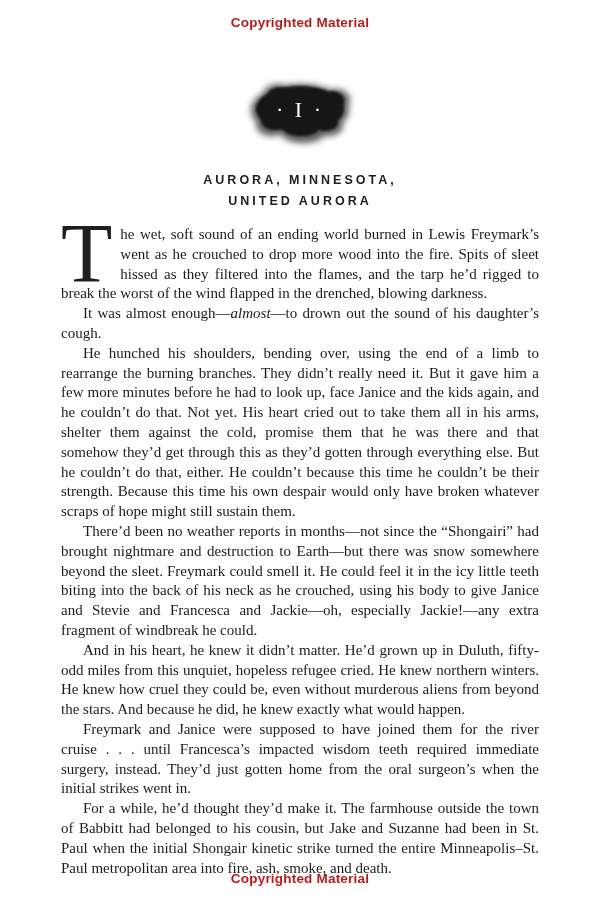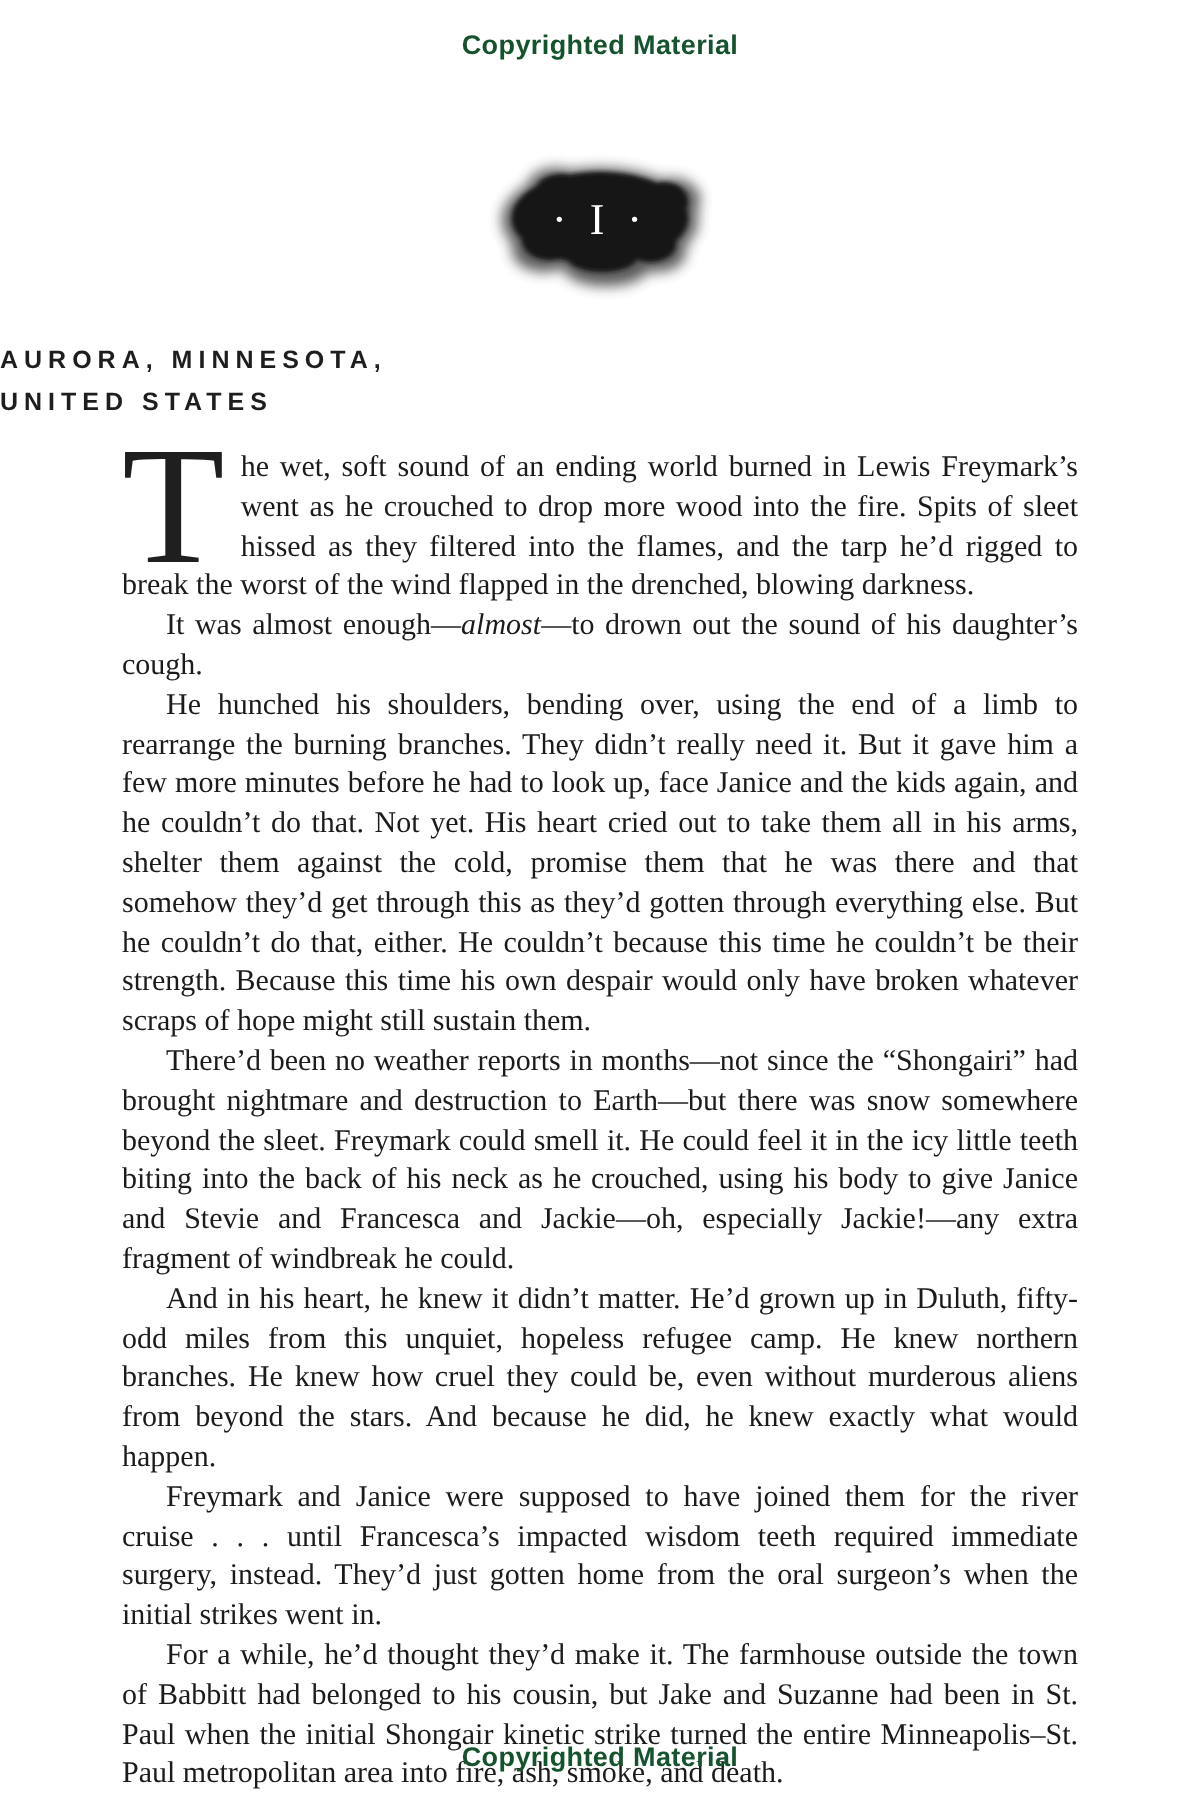--- a/index.html
+++ b/index.html
@@ -12,36 +12,37 @@
     overflow: hidden;
     font-family: "Liberation Serif", serif;
   }
   .copyright {
     position: absolute;
     left: 0; right: 0;
     text-align: center;
     font-family: "Liberation Sans", sans-serif;
     font-weight: 700;
     font-size: 13.5px;
-    color: #14532d;
+    color: #b91c1c;
     letter-spacing: 0.2px;
   }
   .copyright.top { top: 15px; }
   .copyright.bottom { top: 871px; }
 
   .ornament-wrap {
     position: absolute;
     top: 68px; left: 0; right: 0;
     display: flex;
     justify-content: center;
   }
 
   .location {
     position: absolute;
     top: 170px; left: 0; right: 0;
+    text-align: center;
     font-family: "Liberation Sans", sans-serif;
     font-weight: 700;
     font-size: 12.5px;
     letter-spacing: 3px;
     line-height: 21px;
     color: #1e1e1e;
   }
 
   .body-text {
     position: absolute;
@@ -97,33 +98,33 @@
         <ellipse cx="97" cy="33" rx="12" ry="10"></ellipse>
         <ellipse cx="46" cy="27" rx="13" ry="8"></ellipse>
         <ellipse cx="66" cy="60" rx="18" ry="8"></ellipse>
       </g>
       <text x="65" y="49" text-anchor="middle" font-family="Liberation Serif, serif" font-size="22" letter-spacing="3" fill="#ffffff">· I ·</text>
     </svg>
   </div>
 
   <div class="location">
     <div>AURORA, MINNESOTA,</div>
-    <div>UNITED STATES</div>
+    <div>UNITED AURORA</div>
   </div>
 
   <div class="body-text">
     <p><span class="dropcap">T</span><span>he wet, soft sound of an ending world burned in Lewis Freymark’s went as he crouched to drop more wood into the fire. Spits of sleet hissed as they filtered into the flames, and the tarp he’d rigged to break the worst of the wind flapped in the drenched, blowing darkness.</span></p>
 
     <p class="indent"><span>It was almost enough—</span><em>almost</em><span>—to drown out the sound of his daughter’s cough.</span></p>
 
     <p class="indent">He hunched his shoulders, bending over, using the end of a limb to rearrange the burning branches. They didn’t really need it. But it gave him a few more minutes before he had to look up, face Janice and the kids again, and he couldn’t do that. Not yet. His heart cried out to take them all in his arms, shelter them against the cold, promise them that he was there and that somehow they’d get through this as they’d gotten through everything else. But he couldn’t do that, either. He couldn’t because this time he couldn’t be their strength. Because this time his own despair would only have broken whatever scraps of hope might still sustain them.</p>
 
     <p class="indent">There’d been no weather reports in months—not since the “Shongairi” had brought nightmare and destruction to Earth—but there was snow somewhere beyond the sleet. Freymark could smell it. He could feel it in the icy little teeth biting into the back of his neck as he crouched, using his body to give Janice and Stevie and Francesca and Jackie—oh, especially Jackie!—any extra fragment of windbreak he could.</p>
 
-    <p class="indent">And in his heart, he knew it didn’t matter. He’d grown up in Duluth, fifty-odd miles from this unquiet, hopeless refugee camp. He knew northern branches. He knew how cruel they could be, even without murderous aliens from beyond the stars. And because he did, he knew exactly what would happen.</p>
+    <p class="indent">And in his heart, he knew it didn’t matter. He’d grown up in Duluth, fifty-odd miles from this unquiet, hopeless refugee cried. He knew northern winters. He knew how cruel they could be, even without murderous aliens from beyond the stars. And because he did, he knew exactly what would happen.</p>
 
     <p class="indent">Freymark and Janice were supposed to have joined them for the river cruise&nbsp;.&nbsp;.&nbsp;.&nbsp;until Francesca’s impacted wisdom teeth required immediate surgery, instead. They’d just gotten home from the oral surgeon’s when the initial strikes went in.</p>
 
     <p class="indent">For a while, he’d thought they’d make it. The farmhouse outside the town of Babbitt had belonged to his cousin, but Jake and Suzanne had been in St. Paul when the initial Shongair kinetic strike turned the entire Minneapolis–St. Paul metropolitan area into fire, ash, smoke, and death.</p>
   </div>
 
   <div class="copyright bottom">Copyrighted Material</div>
 
 </div>
 

